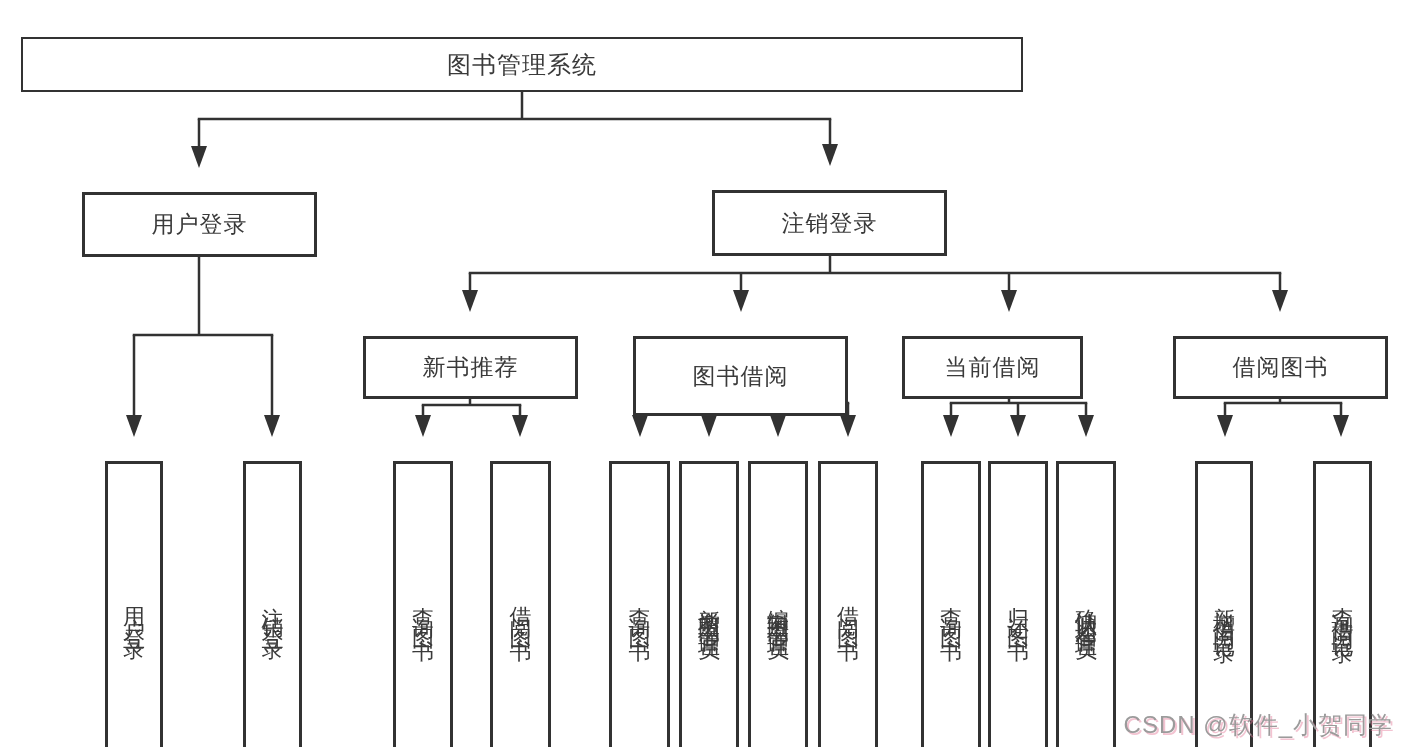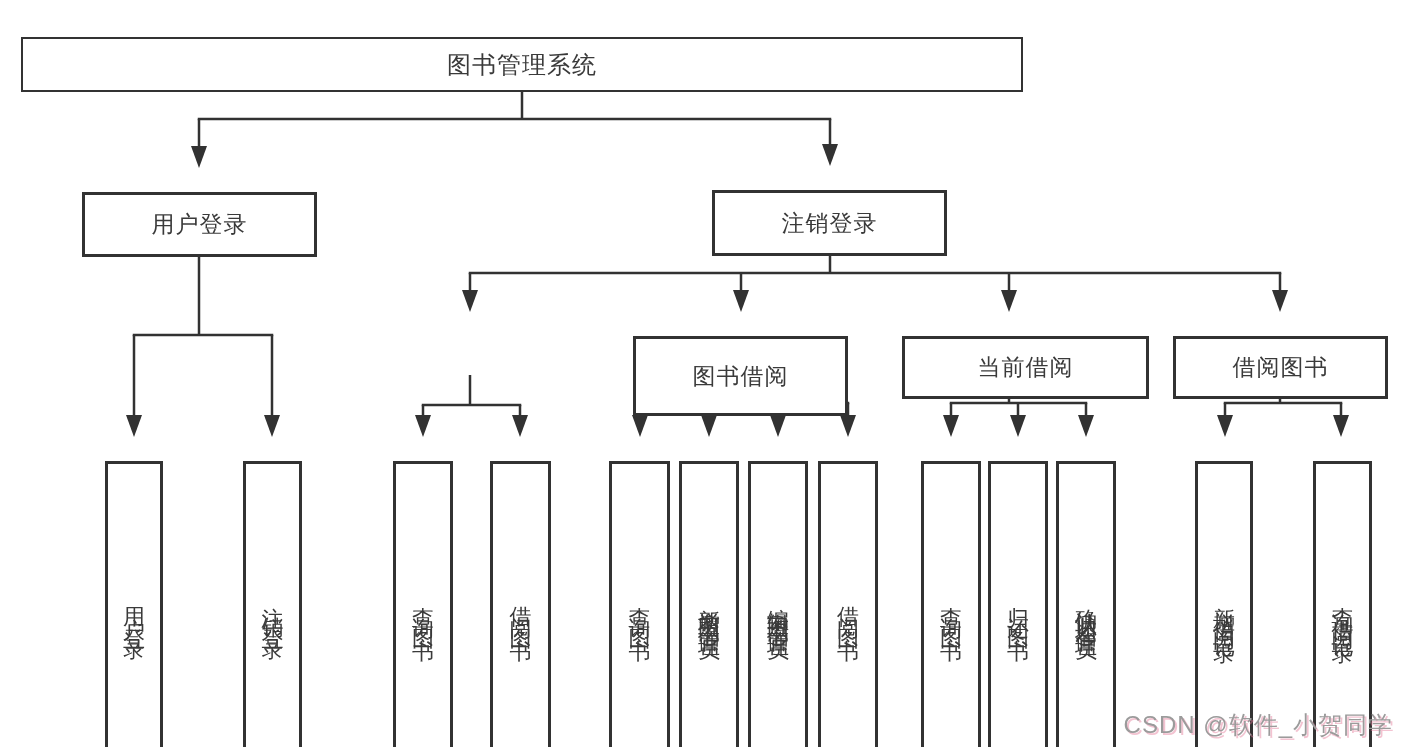--- a/index.html
+++ b/index.html
@@ -111,22 +111,23 @@
       <polygon points="1217,415 1233,415 1225,437"></polygon>
       <polygon points="1333,415 1349,415 1341,437"></polygon>
     </g>
   </svg>
 
   <div class="node node--root" style="left:21px;top:13px;width:1002px;height:55px">图书管理系统</div>
 
   <div class="node" style="left:82px;top:168px;width:235px;height:65px">用户登录</div>
   <div class="node" style="left:712px;top:166px;width:235px;height:66px">注销登录</div>
 
+  <div class="node" style="left:363px;top:312px;width:215px;height:63px">新书推荐</div>
   <div class="node" style="left:633px;top:312px;width:215px;height:80px">图书借阅</div>
-  <div class="node" style="left:902px;top:312px;width:247px;height:63px">当前借阅</div>
+  <div class="node" style="left:902px;top:312px;width:181px;height:63px">当前借阅</div>
   <div class="node" style="left:1173px;top:312px;width:215px;height:63px">借阅图书</div>
 
   <div class="node leaf" style="left:105px;top:437px;width:58px;height:299px">
     <span class="vtext sp-wide">用户登录</span>
   </div>
   <div class="node leaf" style="left:243px;top:437px;width:59px;height:299px">
     <span class="vtext sp-wide">注销登录</span>
   </div>
 
   <div class="node leaf" style="left:393px;top:437px;width:60px;height:299px">

